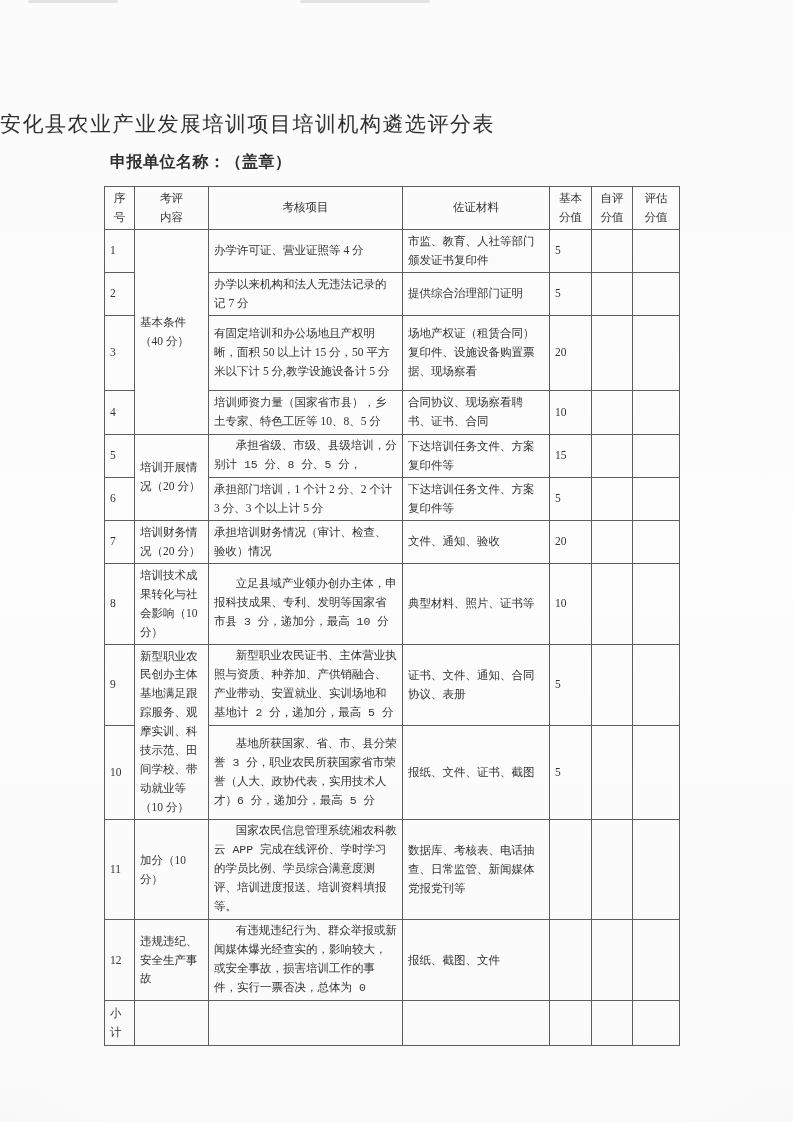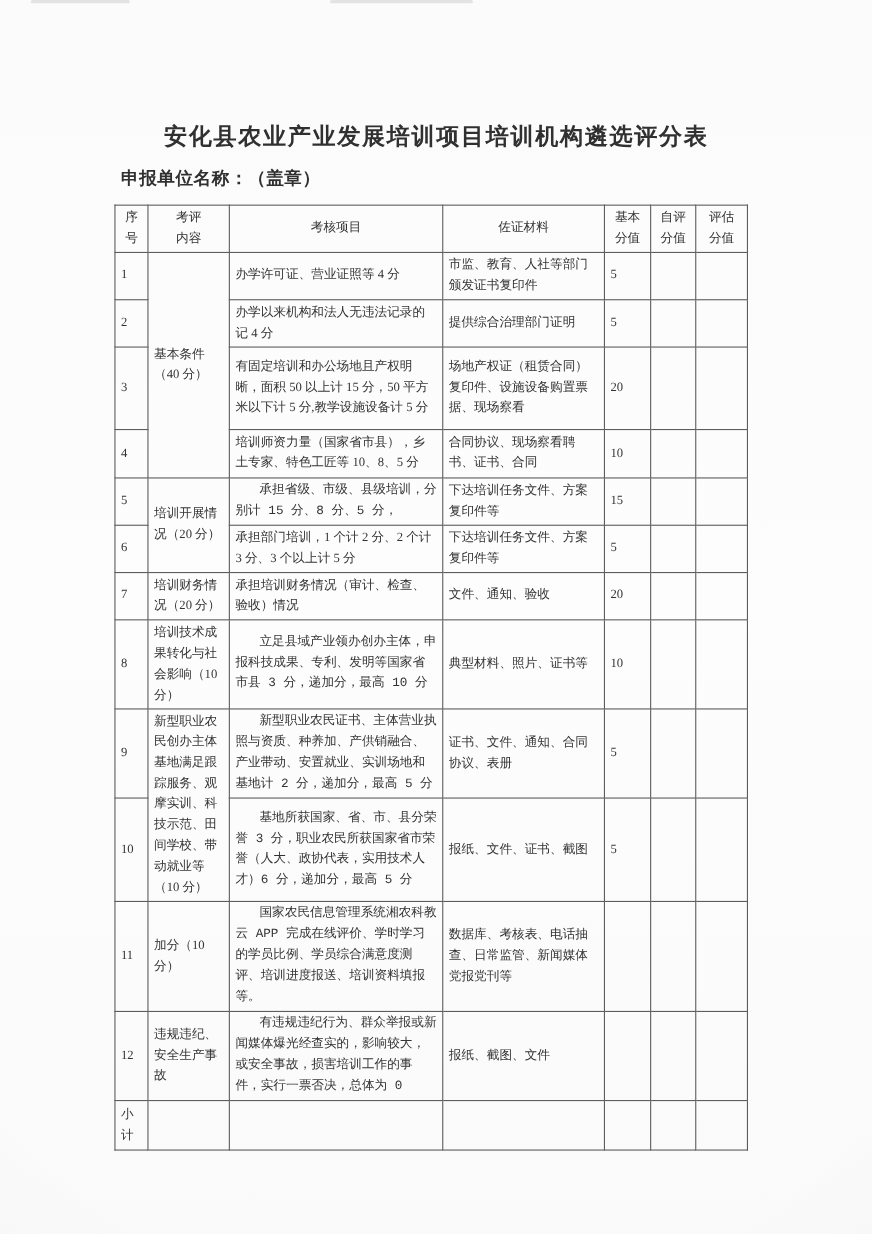--- a/index.html
+++ b/index.html
@@ -17,23 +17,22 @@
       radial-gradient(ellipse 120% 100% at 50% 45%, rgba(255,255,255,0) 60%, rgba(0,0,0,0.035) 100%),
       linear-gradient(180deg, #fbfbfb 0%, #fdfdfd 50%, #fafafa 100%);
   }
   .artifact { position: absolute; background: rgba(120,120,120,0.18); border-radius: 2px; }
   .a1 { left: 28px; top: 0; width: 90px; height: 3px; }
   .a2 { left: 300px; top: 0; width: 130px; height: 3px; }
 
   .doc-title {
     position: absolute;
     left: 0; top: 110px; width: 100%;
-    text-align: center;
     font-size: 21px;
-    font-weight: bold;
+    font-weight: normal;
     letter-spacing: 1.5px;
     color: #303030;
   }
   .doc-subtitle {
     position: absolute;
     left: 110px; top: 152px;
     font-size: 16px;
     font-weight: bold;
     letter-spacing: 0.5px;
     color: #303030;
@@ -116,21 +115,21 @@
         <td class="cat" rowspan="4">基本条件（40 分）</td>
         <td>办学许可证、营业证照等 4 分</td>
         <td class="evi">市监、教育、人社等部门颁发证书复印件</td>
         <td class="score">5</td>
         <td class="score"></td>
         <td class="score"></td>
       </tr>
 
       <tr style="height:37px;">
         <td class="t-center">2</td>
-        <td>办学以来机构和法人无违法记录的记 4 分</td>
+        <td>办学以来机构和法人无违法记录的记 7 分</td>
         <td class="evi">提供综合治理部门证明</td>
         <td class="score">5</td>
         <td class="score"></td>
         <td class="score"></td>
       </tr>
 
       <tr style="height:75px;">
         <td class="t-center">3</td>
         <td class="t-justify">有固定培训和办公场地且产权明晰，面积 50 以上计 15 分，50 平方米以下计 5 分,教学设施设备计 5 分</td>
         <td class="evi">场地产权证（租赁合同）复印件、设施设备购置票据、现场察看</td>

